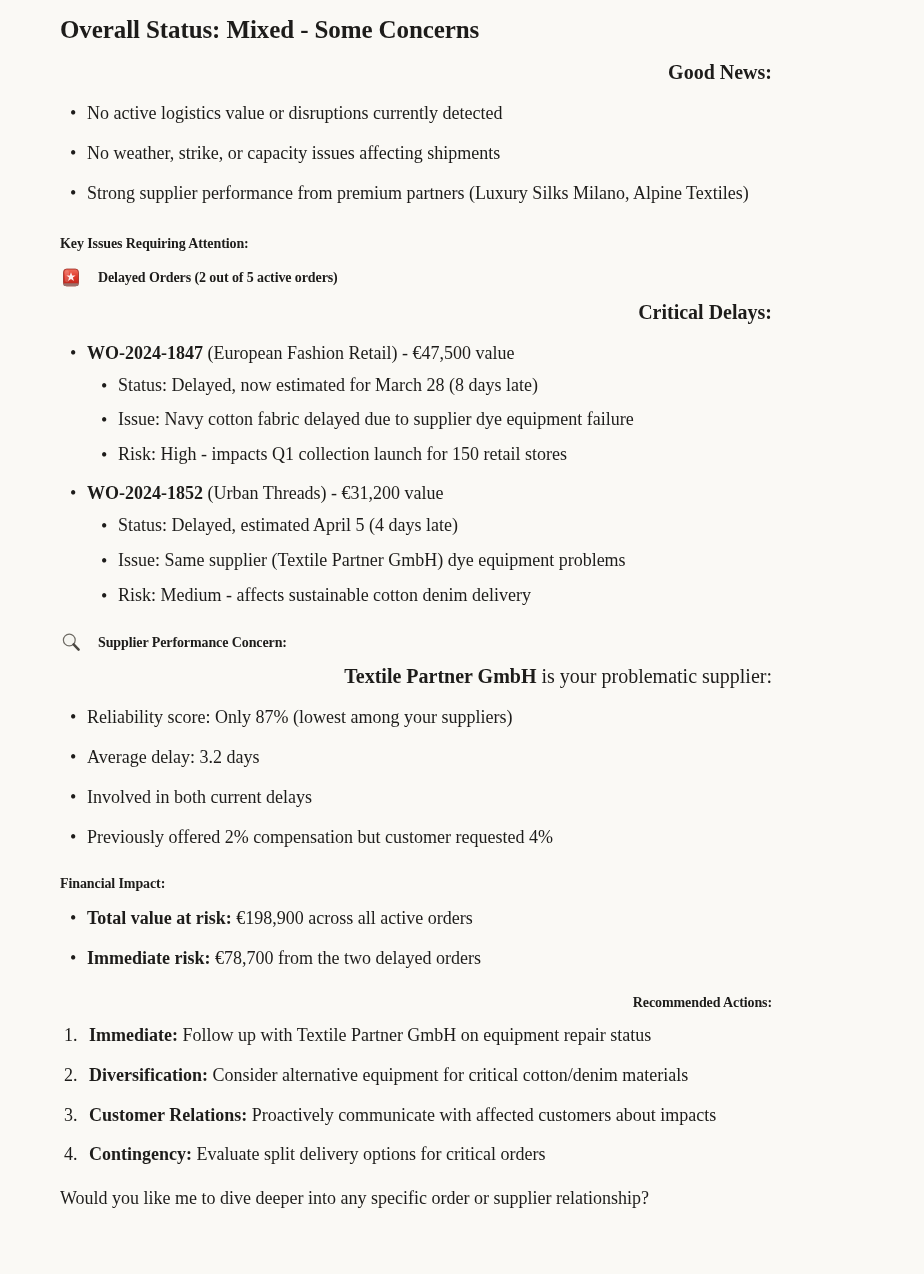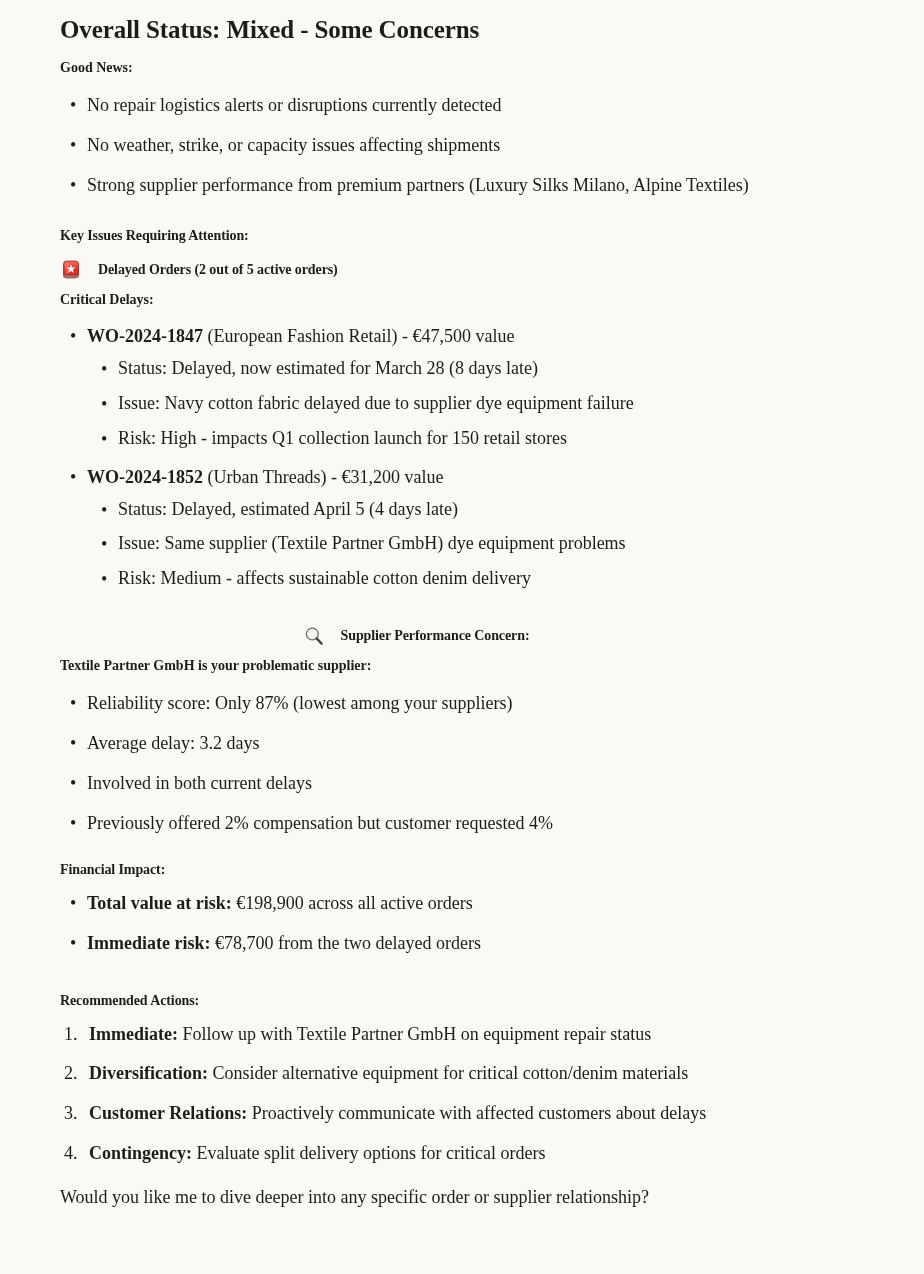--- a/index.html
+++ b/index.html
@@ -35,26 +35,27 @@
     font-weight: 700;
     margin: 26px 0 10px 0;
     letter-spacing: -0.1px;
   }
   h3.sub-title.with-icon {
     display: flex;
     align-items: center;
     gap: 16px;
   }
   p.lead {
-    font-size: 14px;
+    font-size: 20px;
     line-height: 1.35;
     font-weight: 700;
     margin: 0 0 12px 0;
-  }
-  p.lead .normal { font-weight: 700; }
+    text-align: right;
+  }
+  p.lead .normal { font-weight: 400; }
   p.closing {
     font-size: 18px;
     line-height: 1.5;
     margin: 16px 0 0 0;
     font-weight: 400;
   }
 
   
   ul.bullets {
     list-style: none;
@@ -122,21 +123,21 @@
 </head>
 <body>
 
 <div class="page">
 
   <h2 class="section-title">Overall Status: Mixed - Some Concerns</h2>
 
   <p class="lead">Good News:</p>
 
   <ul class="bullets">
-    <li>No repair logistics alerts or disruptions currently detected</li>
+    <li>No active logistics value or disruptions currently detected</li>
     <li>No weather, strike, or capacity issues affecting shipments</li>
     <li>Strong supplier performance from premium partners (Luxury Silks Milano, Alpine Textiles)</li>
   </ul>
 
   <h3 class="sub-title">Key Issues Requiring Attention:</h3>
 
   <h3 class="sub-title with-icon" style="margin-top:14px;">
     <span class="icon-emoji">
       <svg viewBox="0 0 22 22" xmlns="http://www.w3.org/2000/svg">
         <defs>
@@ -170,21 +171,21 @@
     <li style="margin-top:2px;">
       <b>WO-2024-1852</b><span> (Urban Threads) - €31,200 value</span>
       <ul class="bullets sub">
         <li>Status: Delayed, estimated April 5 (4 days late)</li>
         <li>Issue: Same supplier (Textile Partner GmbH) dye equipment problems</li>
         <li>Risk: Medium - affects sustainable cotton denim delivery</li>
       </ul>
     </li>
   </ul>
 
-  <h3 class="sub-title with-icon" style="margin-top:32px;justify-content:center;">
+  <h3 class="sub-title with-icon" style="margin-top:22px;">
     <span class="icon-emoji">
       <svg viewBox="0 0 22 22" xmlns="http://www.w3.org/2000/svg">
         <circle cx="9.3" cy="9" r="5.9" fill="#fbfaf6" stroke="#6e6b64" stroke-width="1.25"></circle>
         <circle cx="9.3" cy="9" r="4.5" fill="#f2f1ec" opacity="0.6"></circle>
         <line x1="13.6" y1="13.4" x2="18.6" y2="18.6" stroke="#4a4742" stroke-width="2.5" stroke-linecap="round"></line>
       </svg>
     </span>
     <span>Supplier Performance Concern:</span>
   </h3>
 
@@ -203,31 +204,31 @@
 
   <ul class="bullets">
     <li>
       <b>Total value at risk:</b><span> €198,900 across all active orders</span>
     </li>
     <li>
       <b>Immediate risk:</b><span> €78,700 from the two delayed orders</span>
     </li>
   </ul>
 
-  <h3 class="sub-title" style="margin-top:33px;">Recommended Actions:</h3>
+  <h3 class="sub-title" style="margin-top:20px;text-align:right;">Recommended Actions:</h3>
 
   <ol class="numbered">
     <li>
       <b>Immediate:</b><span> Follow up with Textile Partner GmbH on equipment repair status</span>
     </li>
     <li>
       <b>Diversification:</b><span> Consider alternative equipment for critical cotton/denim materials</span>
     </li>
     <li>
-      <b>Customer Relations:</b><span> Proactively communicate with affected customers about delays</span>
+      <b>Customer Relations:</b><span> Proactively communicate with affected customers about impacts</span>
     </li>
     <li>
       <b>Contingency:</b><span> Evaluate split delivery options for critical orders</span>
     </li>
   </ol>
 
   <p class="closing">Would you like me to dive deeper into any specific order or supplier relationship?</p>
 
 </div>
 

